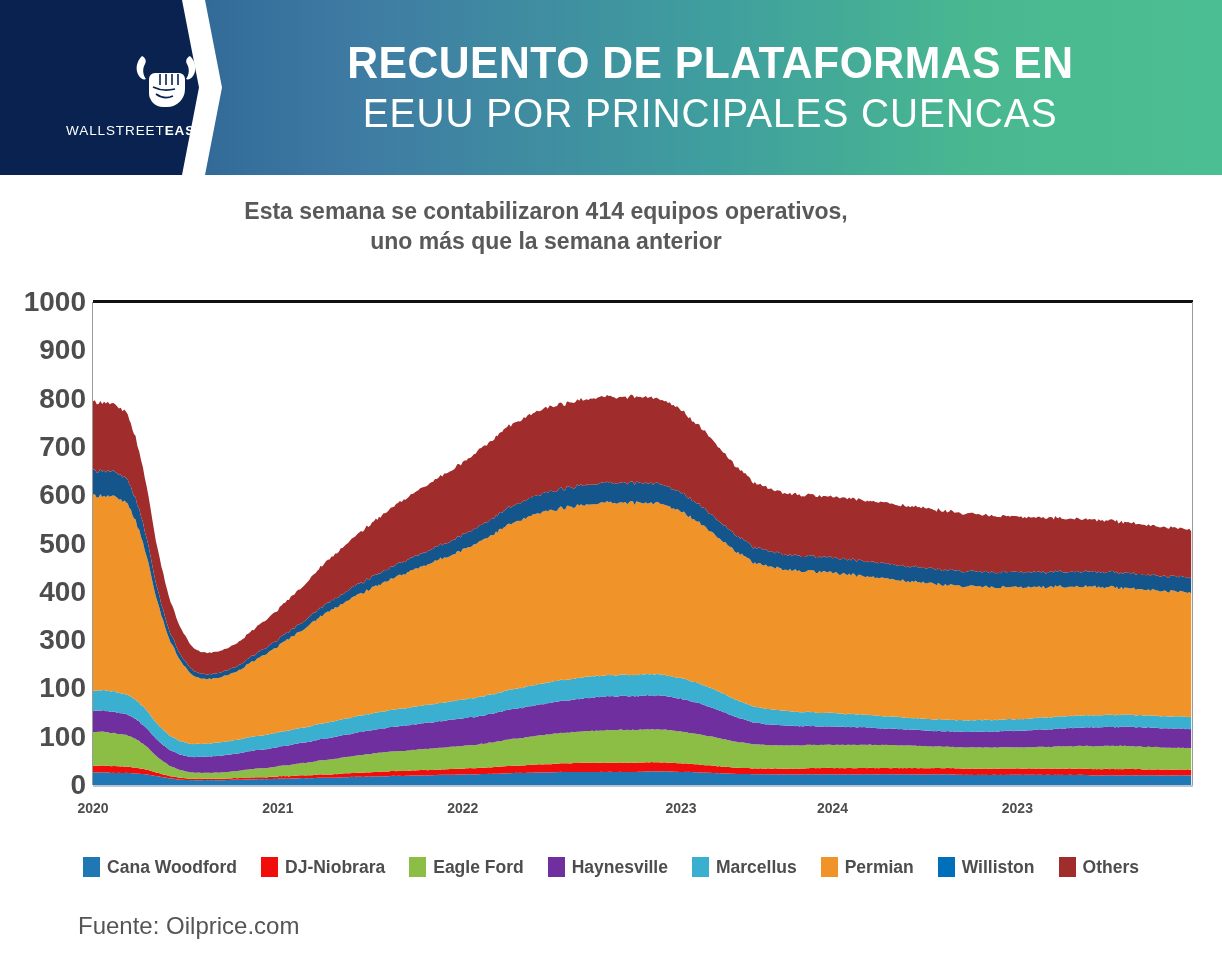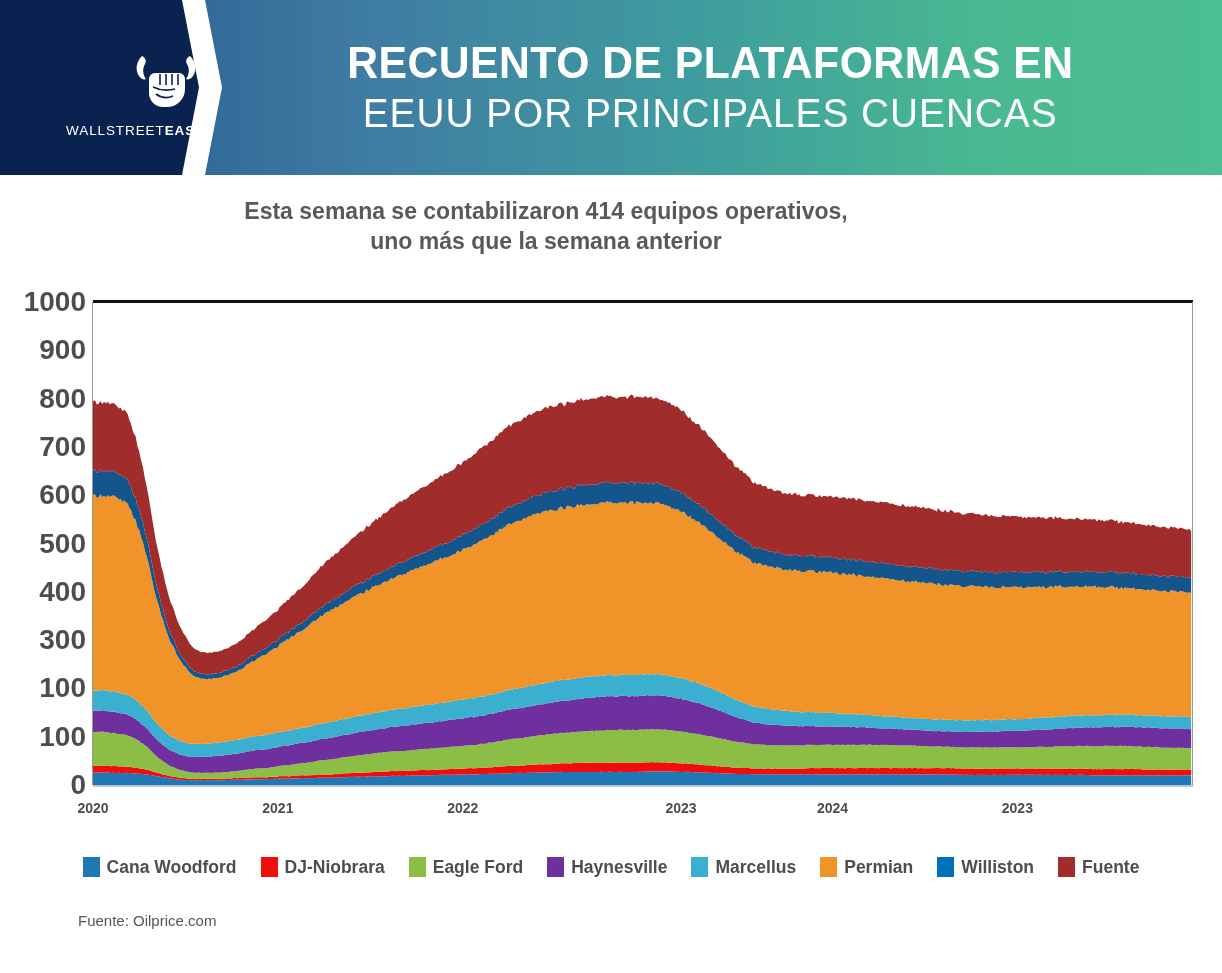--- a/index.html
+++ b/index.html
@@ -85,21 +85,21 @@
   .legend{
     position:absolute;left:0;top:850px;width:1222px;height:34px;
     display:flex;align-items:center;justify-content:center;gap:0px;
   }
   .legend-item{display:flex;align-items:center;margin:0 12px;}
   .legend-swatch{width:17px;height:20px;display:inline-block;margin-right:7px;}
   .legend-label{color:#4d4d4d;font-size:17.5px;font-weight:700;white-space:nowrap;}
 
   
   .footer{
-    position:absolute;left:78px;top:912px;color:#555555;font-size:15px;
+    position:absolute;left:78px;top:912px;color:#555555;font-size:24px;
   }
 </style>
 </head>
 <body>
 
 <div class="header">
   <div class="header-gradient"></div>
   <div class="header-logo-panel"></div>
   <svg class="header-chevron" viewBox="0 0 40 175" preserveAspectRatio="none">
     <polygon points="0,0 23,0 40,87.5 23,175 0,175 17,87.5" fill="#ffffff"></polygon>
@@ -207,17 +207,17 @@
     <div class="legend-item">
       <span class="legend-swatch" style="background: rgb(240, 148, 42);"></span>
       <span class="legend-label">Permian</span>
     </div>
     <div class="legend-item">
       <span class="legend-swatch" style="background: rgb(0, 112, 186);"></span>
       <span class="legend-label">Williston</span>
     </div>
     <div class="legend-item">
       <span class="legend-swatch" style="background: rgb(160, 44, 44);"></span>
-      <span class="legend-label">Fuente</span>
+      <span class="legend-label">Others</span>
     </div>
   </div>
 
 <div class="footer">Fuente: Oilprice.com</div>
 
 </body></html>

